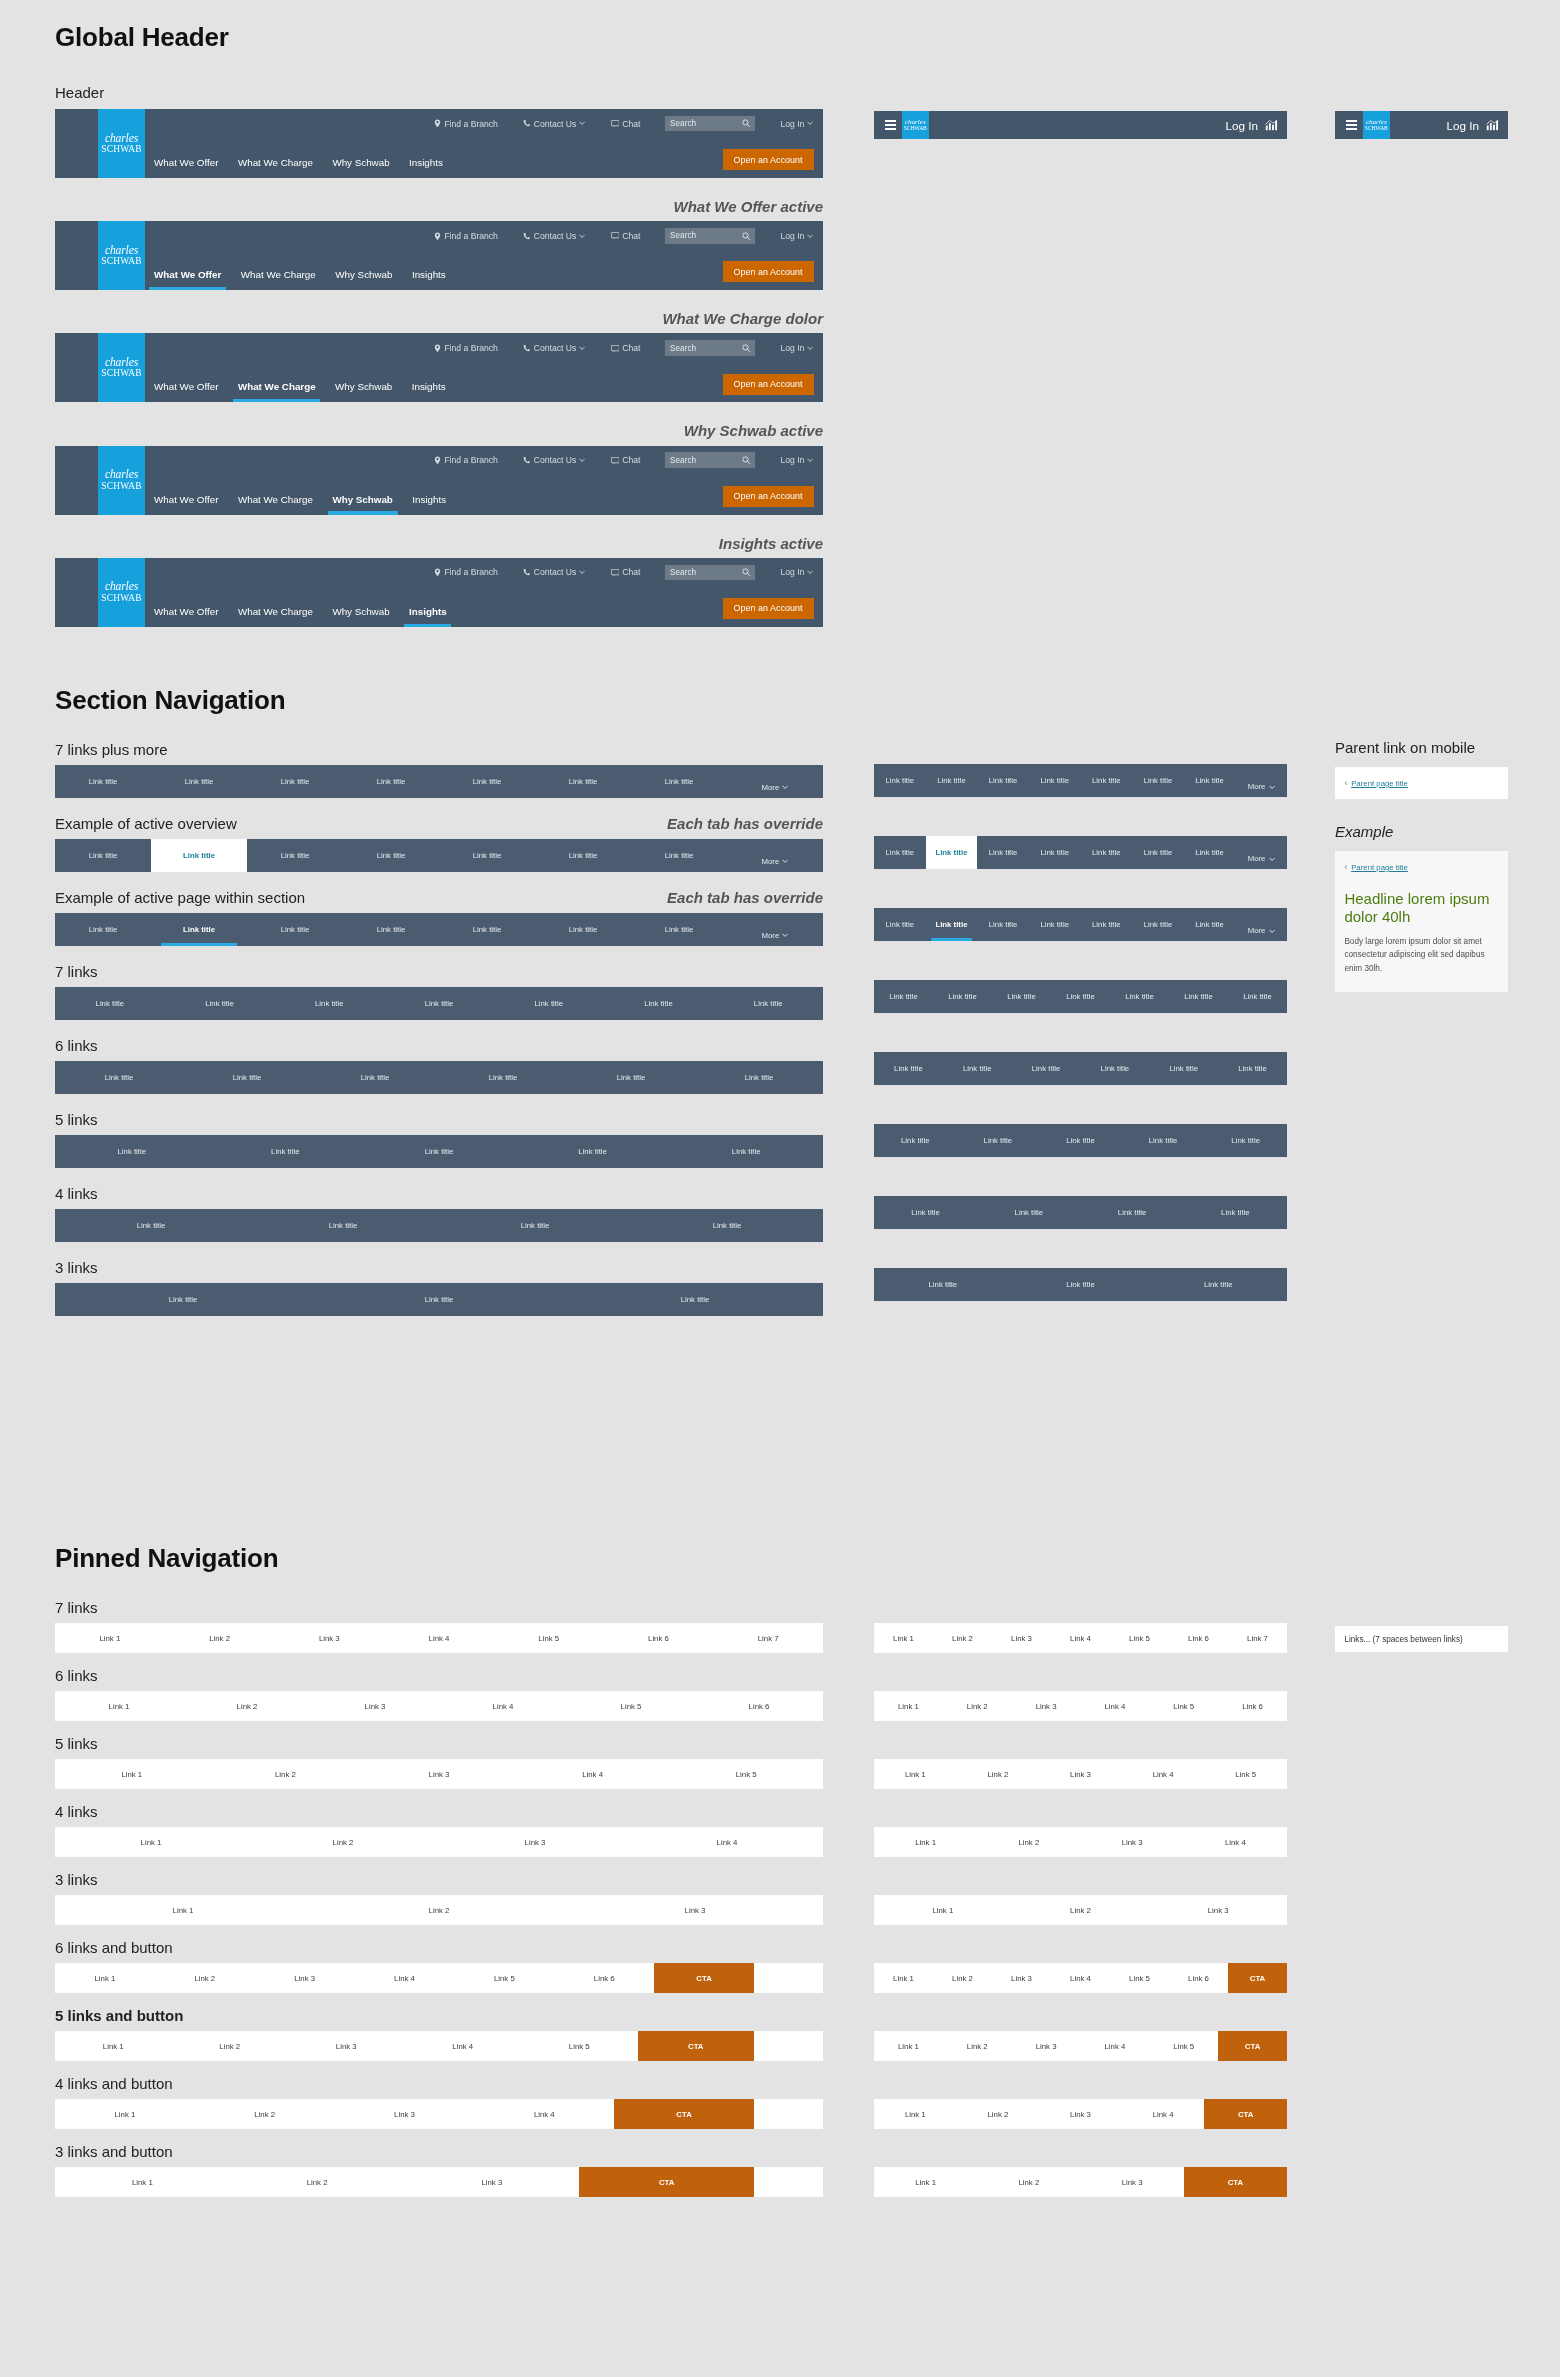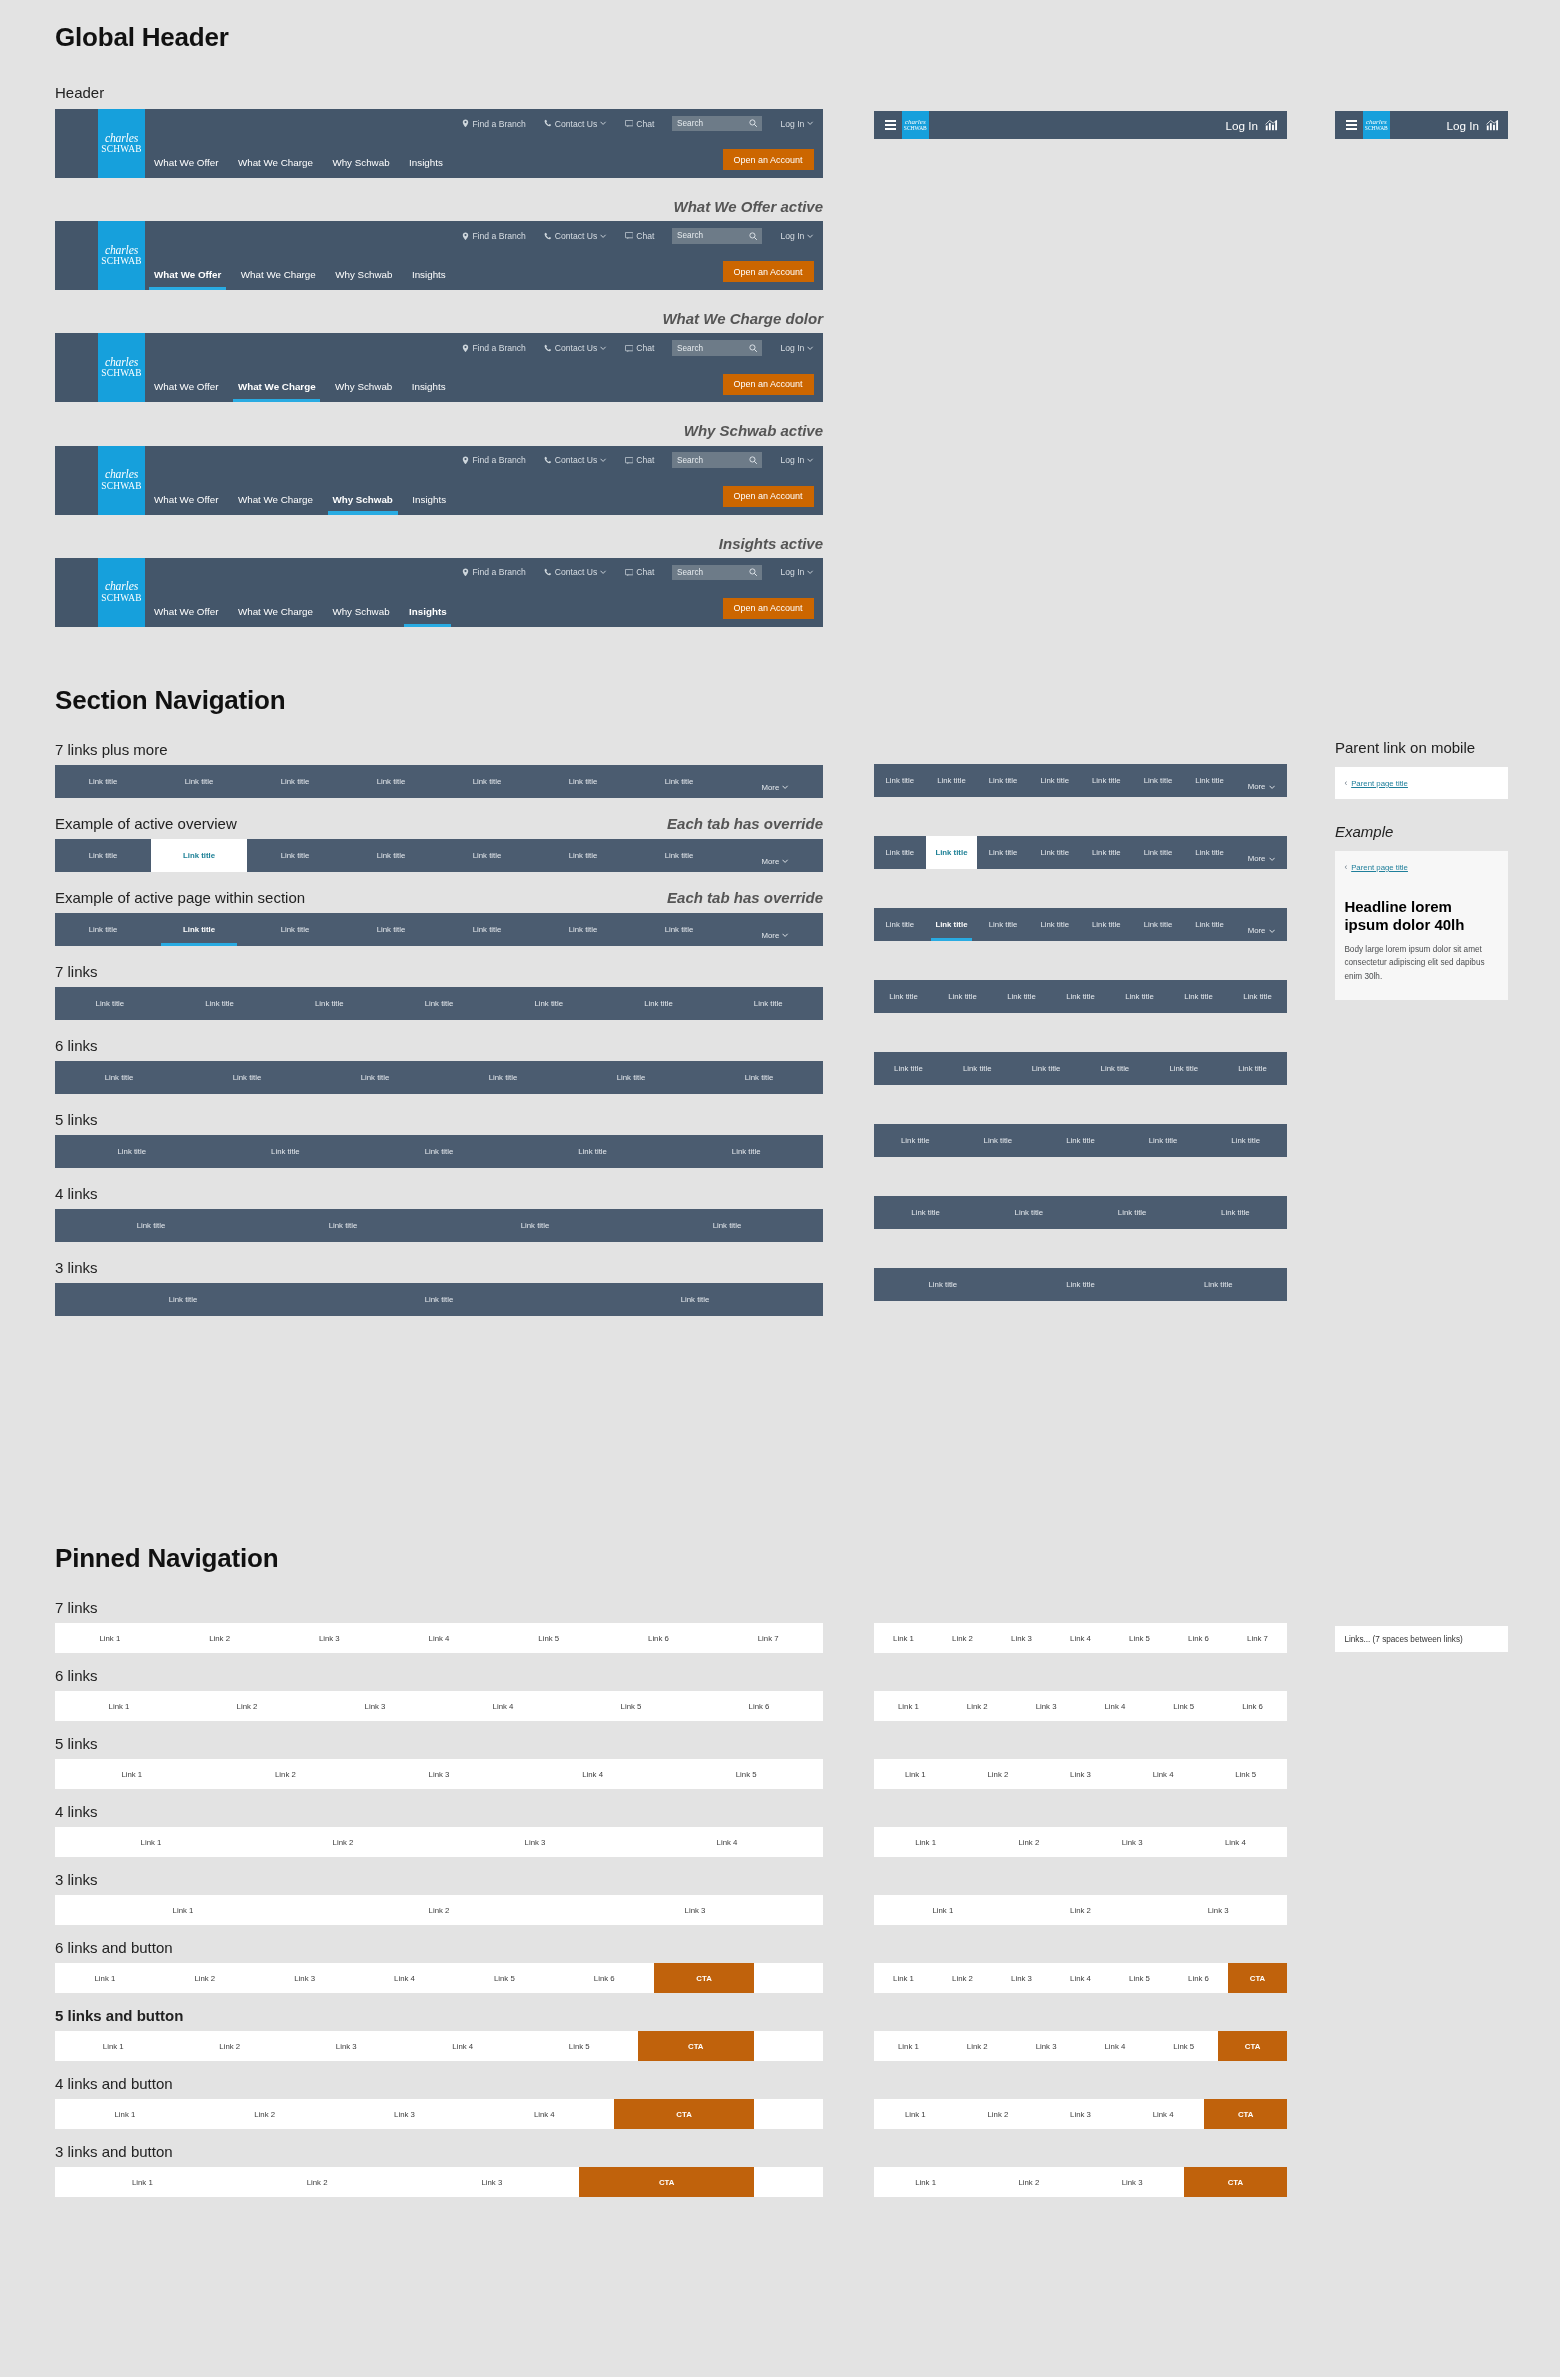--- a/index.html
+++ b/index.html
@@ -73,21 +73,21 @@
     font-family: "Liberation Serif", serif;
     color: #ffffff;
     font-size: 9.4px;
     letter-spacing: 0.2px;
     margin-top: 0.8px;
   }
   .gh-util {
     position: absolute;
     right: 9.4px; top: 6.2px;
     display: flex; align-items: center;
-    gap: 18px;
+    gap: 25px;
     height: 17px;
   }
   .gh-util-item {
     display: flex; align-items: center; gap: 3.1px;
     color: #d7dde3; font-size: 8.6px; white-space: nowrap;
   }
   .gh-search {
     width: 90px; height: 15.6px;
     background: #6d7b88;
     display: flex; align-items: center;
@@ -198,22 +198,22 @@
     font-size: 7.8px;
   }
   .parent-link .lt { color: #6f7d88; font-size: 8.6px; }
   .parent-link a {
     color: #1f7f9b; text-decoration: underline; font-size: 7.8px;
   }
   .card-example {
     background: #f7f7f7; padding: 11px 9.4px 17px 9.4px;
   }
   .ex-head {
-    font-size: 15px; color: #000000; line-height: 1.18;
-    margin-top: 26px; font-weight: 700;
+    font-size: 15px; color: #4d7c0f; line-height: 1.18;
+    margin-top: 18px; font-weight: 400;
   }
   .ex-body {
     font-size: 8.2px; color: #4c4e50; line-height: 1.65; margin-top: 9.4px;
   }
   .note-box {
     background: #ffffff; padding: 8.6px 9.4px;
     font-size: 8.2px; color: #333;
   }
   svg { display:block; }
 </style>

